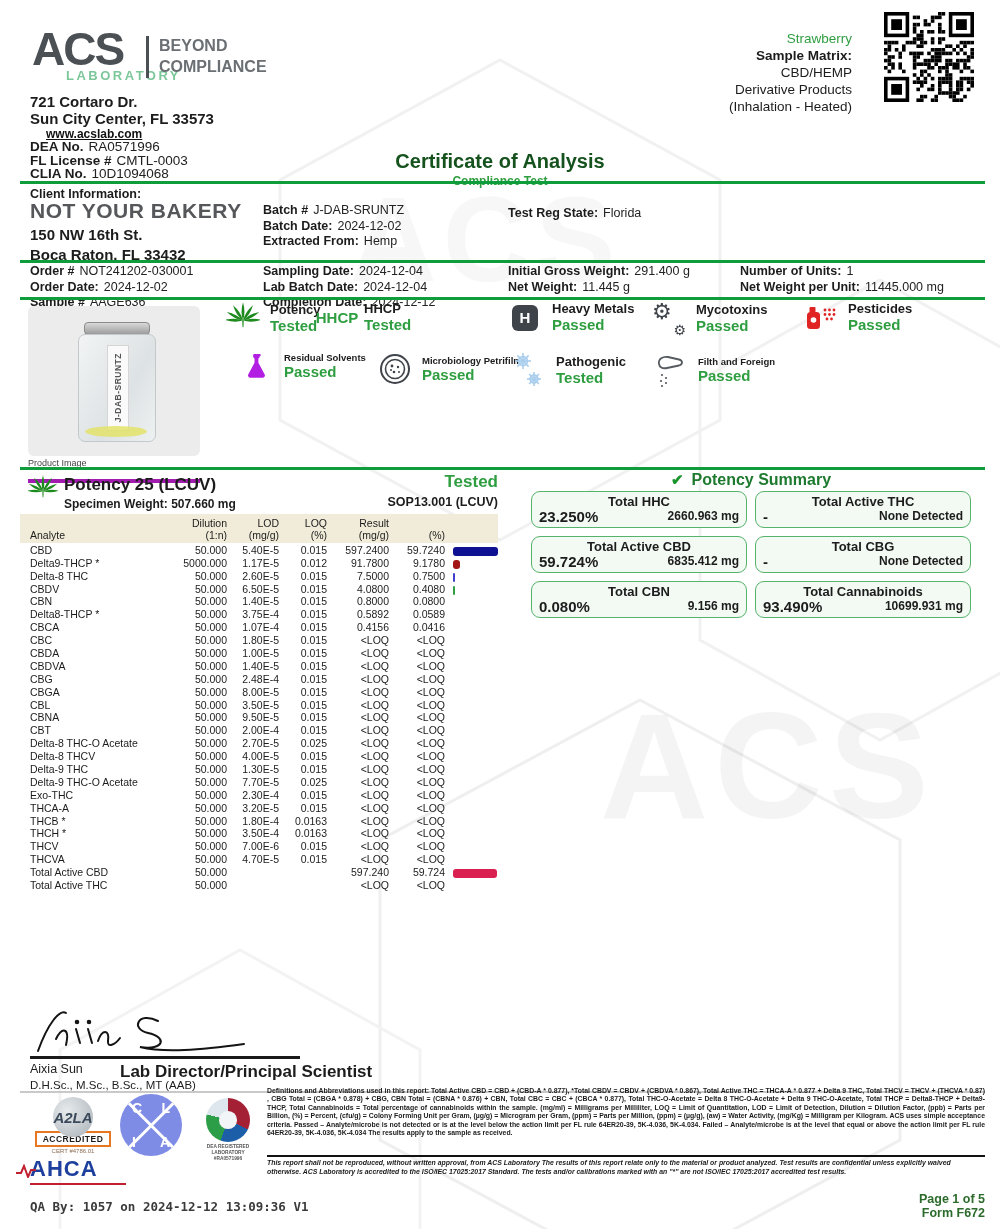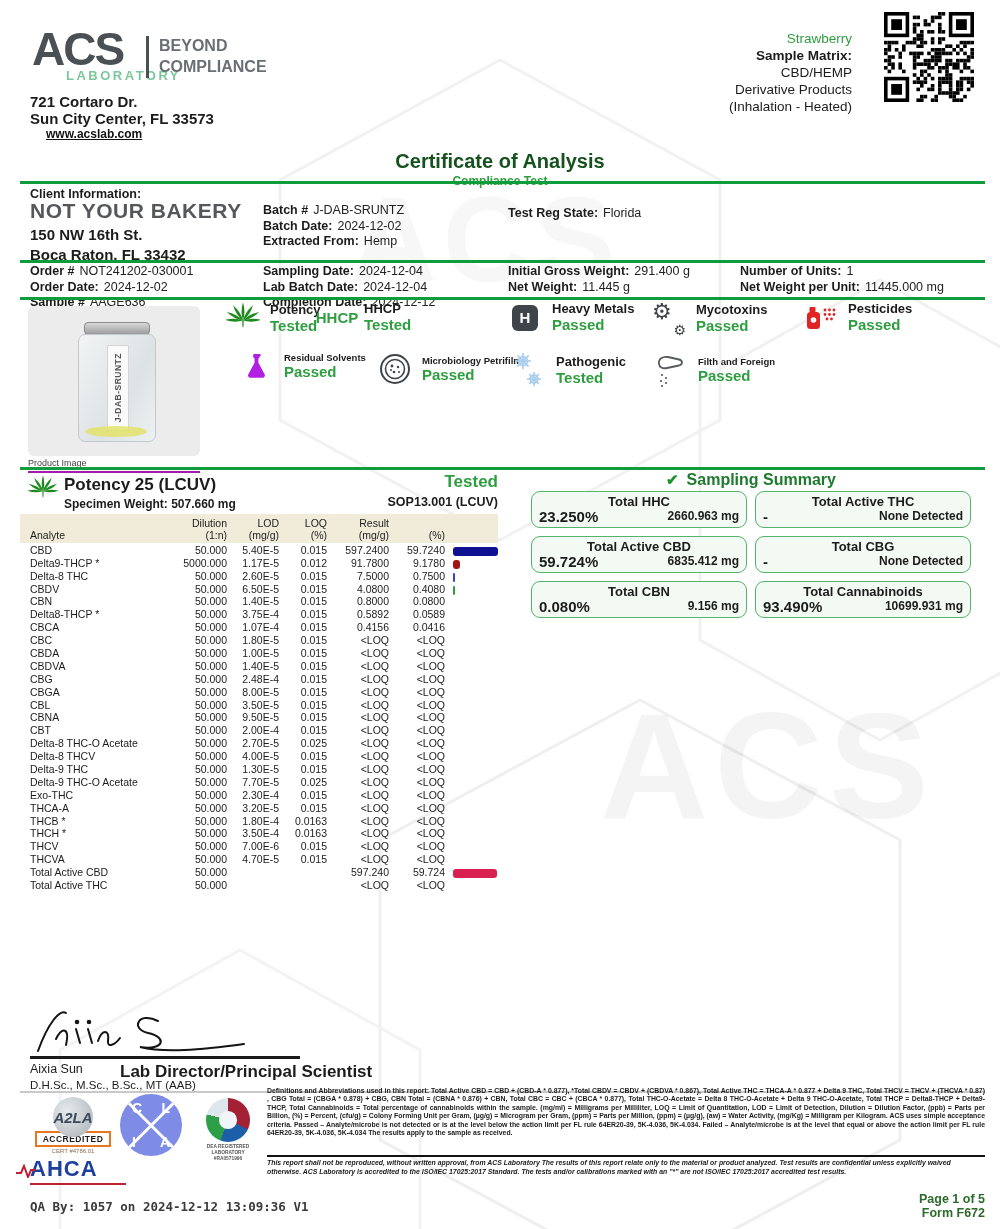--- a/index.html
+++ b/index.html
@@ -59,21 +59,21 @@
   .jar{position:absolute;left:50px;top:16px;width:76px;height:120px;}
   .jar-lid{position:absolute;left:6px;top:0;width:64px;height:11px;border-radius:4px;
            background:linear-gradient(#d9d9d9,#9c9c9c);border:1px solid #8b8b8b;}
   .jar-body{position:absolute;left:0;top:12px;width:76px;height:106px;border-radius:7px;
             background:linear-gradient(120deg,#f2f4f5,#dde2e4 60%,#eef1f2);border:1px solid #c3c8ca;}
   .jar-label{position:absolute;left:28px;top:10px;width:20px;height:84px;background:#fafafa;border:1px solid #d5d5d5;
              display:flex;align-items:center;justify-content:center;}
   .jar-label span{writing-mode:vertical-rl;transform:rotate(180deg);font-size:8.5px;font-weight:700;color:#555;letter-spacing:.5px;}
   .jar-liquid{position:absolute;left:6px;bottom:4px;width:62px;height:11px;border-radius:50%;background:#e3e36a;opacity:.85;}
   .product-caption{position:absolute;left:28px;top:458px;width:172px;font-size:9px;color:#444;
-                   border-bottom:2px solid #a21caf;padding-bottom:3px;}
+                   border-bottom:4px solid #a21caf;padding-bottom:11px;}
 
   
   .pot-leaf{position:absolute;left:28px;top:474px;}
   .pot-title{position:absolute;left:64px;top:475px;font-size:17px;font-weight:800;}
   .pot-spec{position:absolute;left:64px;top:497px;font-size:12px;font-weight:700;}
   .pot-status{position:absolute;left:380px;top:472px;width:118px;text-align:right;font-size:17px;font-weight:800;color:#2f9e41;}
   .pot-sop{position:absolute;left:330px;top:495px;width:168px;text-align:right;font-size:12.5px;font-weight:700;}
 
   .pt{position:absolute;left:20px;top:514px;width:478px;font-size:10.5px;}
   .pt-head{display:flex;background:#f1ecd9;padding:3px 0 2px 0;align-items:flex-end;}
@@ -163,20 +163,25 @@
     <div class="logo-lab">LABORATORY</div>
     <div class="logo-tagline">
       <div>BEYOND</div>
       <div>COMPLIANCE</div>
     </div>
     <div class="addr">
       <div>721 Cortaro Dr.</div>
       <div>Sun City Center, FL 33573</div>
     </div>
     <div class="website">www.acslab.com</div>
+    <div class="ids">
+        <div class="kv-line"><span class="kv-label">DEA No.</span><span class="kv-value">RA0571996</span></div>
+        <div class="kv-line"><span class="kv-label">FL License #</span><span class="kv-value">CMTL-0003</span></div>
+        <div class="kv-line"><span class="kv-label">CLIA No.</span><span class="kv-value">10D1094068</span></div>
+      </div>
 
     <div class="doc-title">
       <div class="main">Certificate of Analysis</div>
       <div class="sub">Compliance Test</div>
     </div>
 
     <div class="sample-block">
       <div class="sample-name">Strawberry</div>
       <div class="sample-matrix-label">Sample Matrix:</div>
       <div>CBD/HEMP</div>
@@ -903,21 +908,21 @@
             <div class="pt-cell col2"></div>
             <div class="pt-cell col3"></div>
             <div class="pt-cell col4">&lt;LOQ</div>
             <div class="pt-cell col5">&lt;LOQ</div>
             <div class="pt-cell colbar"></div>
           </div>
         </div>
     </div>
 
     <div class="psum-title">
-      <span class="psum-check">✔</span><span>Sampling Summary</span>
+      <span class="psum-check">✔</span><span>Potency Summary</span>
     </div>
     <div class="psum-grid" id="psum-grid">
         <div class="psum-box">
           <div class="t">Total HHC</div>
           <div class="l">23.250%</div>
           <div class="r">2660.963 mg</div>
         </div>
         <div class="psum-box">
           <div class="t">Total Active THC</div>
           <div class="l">-</div>

